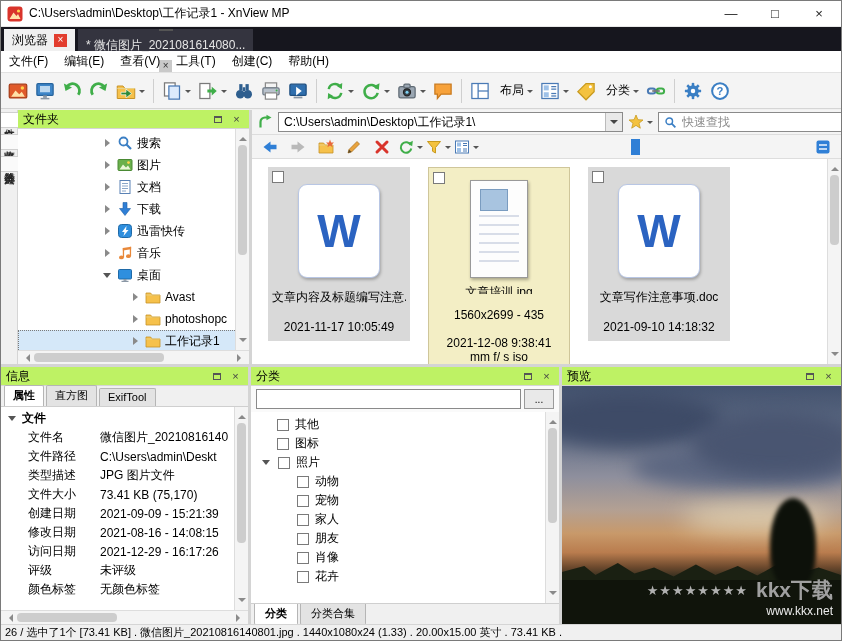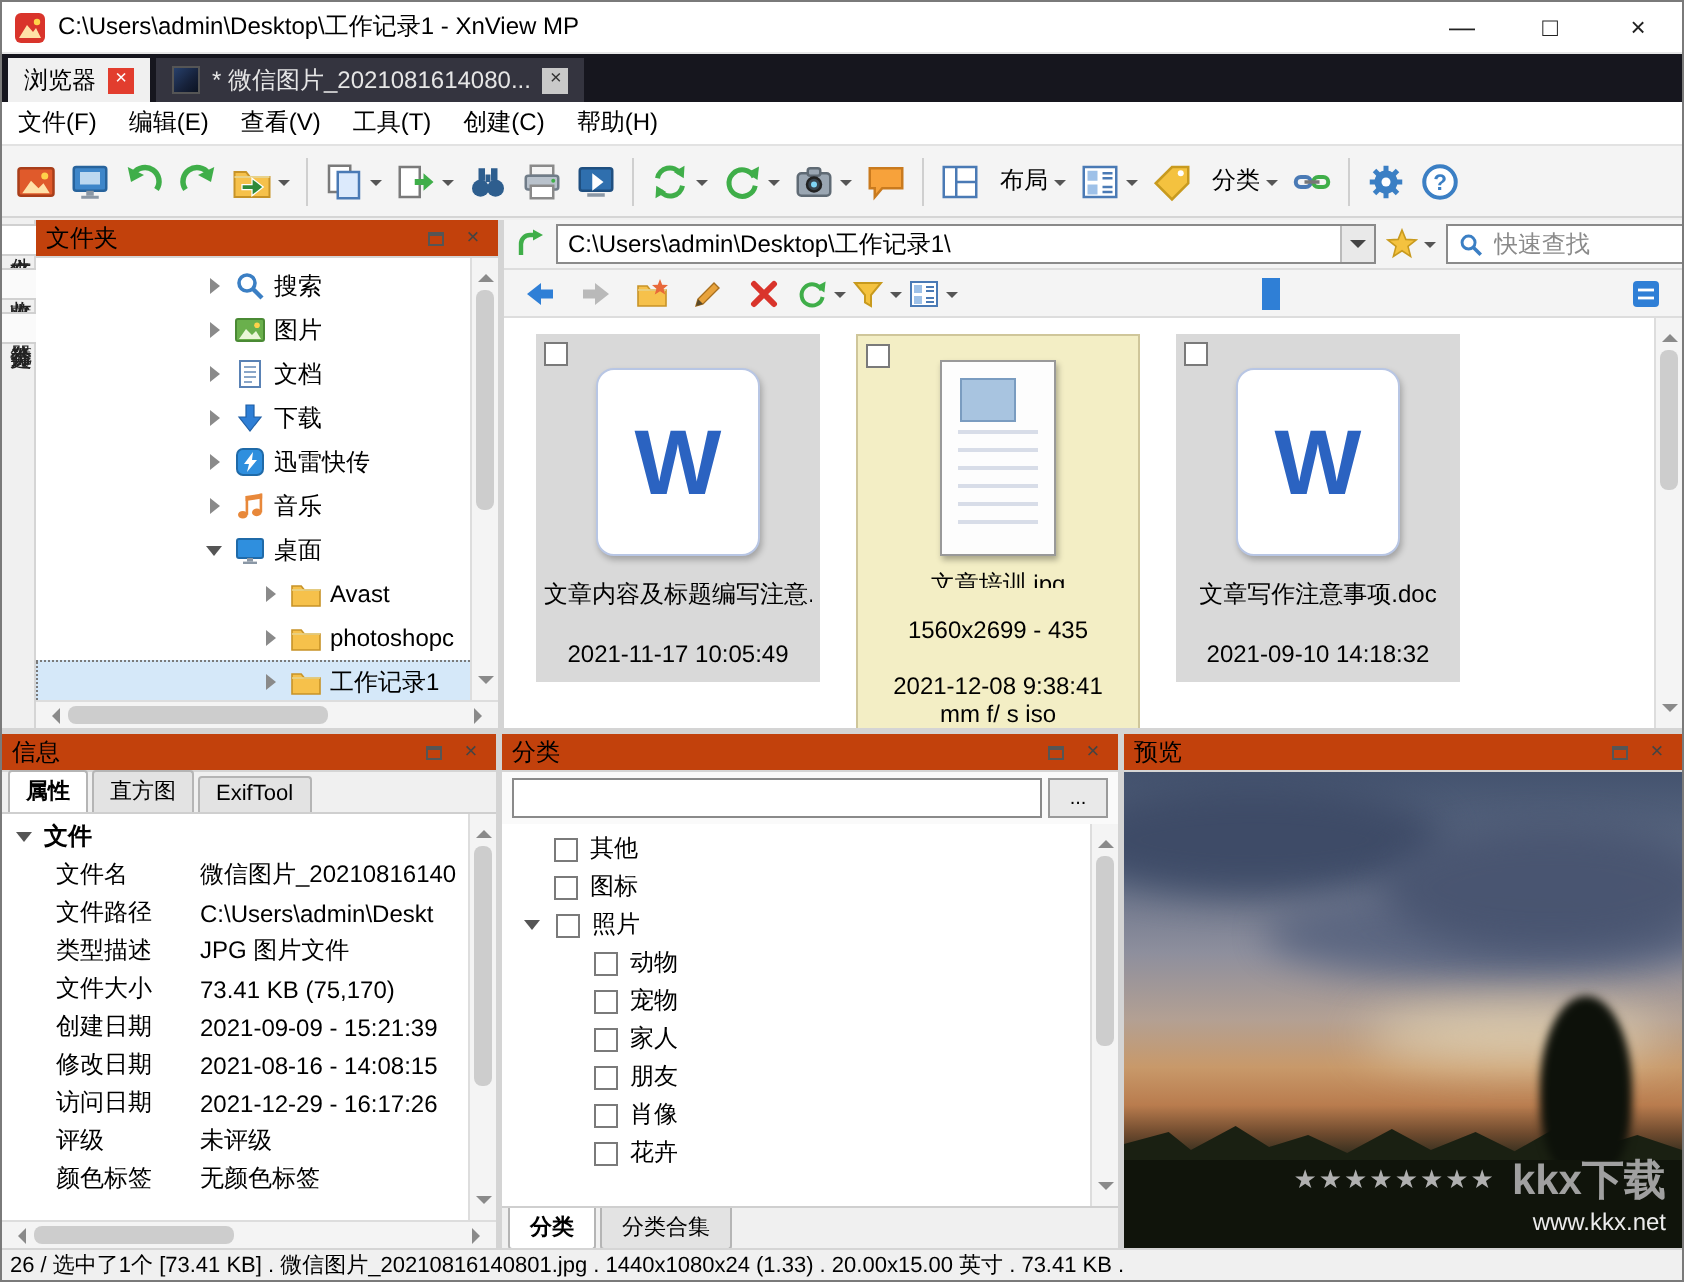--- a/index.html
+++ b/index.html
@@ -11,21 +11,21 @@
   .titlebar { height:26px; background:#fff; display:flex; align-items:center; gap:6px; padding-left:6px; border-bottom:1px solid #e8e8e8; }
   .applogo { width:16px; height:16px; flex:0 0 auto; }
   .t-title { font-size:12px; }
   .wcs { margin-left:auto; display:flex; height:100%; }
   .wc { width:44px; height:100%; display:flex; align-items:center; justify-content:center; font-size:13px; color:#222; }
 
   
   .tabbar { height:24px; background:#16161e; display:flex; align-items:flex-end; gap:3px; padding:2px 3px 0 3px; }
   .dtab { height:22px; display:flex; align-items:center; gap:6px; padding:0 8px; font-size:12px; }
   .dtab1 { background:#f0f0f0; color:#000; }
-  .dtab2 { background:#34343f; color:#e6e6e6; }
+  .dtab2 { background:#34343f; color:#e6e6e6;flex-direction:column; }
   .closebox { width:13px; height:13px; background:#e23d2e; color:#fff; font-size:10px; line-height:12px; text-align:center; }
   .closebox::before { content:"×"; }
   .closebox2 { width:13px; height:13px; background:#c9c9c9; color:#333; font-size:10px; line-height:12px; text-align:center; }
   .closebox2::before { content:"×"; }
   .tabthumb { width:14px; height:14px; background:linear-gradient(135deg,#27406b 0%,#16213a 60%,#0c1322 100%); border:1px solid #555; }
 
   
   .menubar { height:22px; background:#fff; display:flex; align-items:stretch; border-bottom:1px solid #e2e2e2; }
   .mitem { padding:0 8px; display:flex; align-items:center; font-size:12px; }
 
@@ -41,21 +41,21 @@
   .main { position:absolute; top:109px; left:0; right:0; bottom:16px; display:flex; flex-direction:column; }
   .row-top { height:257px; display:flex; border-bottom:3px solid #d4d4d4; }
   .row-bottom { flex:1; display:flex; min-height:0; }
 
   
   .sidestrip { width:17px; background:#f0f0f0; border-right:1px solid #d5d5d5; display:flex; flex-direction:column; align-items:center; gap:6px; padding-top:2px; }
   .vtab { writing-mode:vertical-rl; font-size:11px; padding:7px 1px; background:#fafafa; border:1px solid #d0d0d0; color:#222; }
   .vtab.act { background:#fff; }
 
   
-  .phead { height:19px; background:#c2410c; border-bottom:1px solid #d5d5d5; display:flex; align-items:center; gap:4px; padding:0 5px; font-size:12px; flex:0 0 auto; }
+  .phead { height:19px; background:#bef264; border-bottom:1px solid #d5d5d5; display:flex; align-items:center; gap:4px; padding:0 5px; font-size:12px; flex:0 0 auto; }
   .phead .sp { flex:1; }
   .ph-btn { width:15px; height:15px; display:flex; align-items:center; justify-content:center; color:#444; }
   .dockico { width:8px; height:7px; border:1px solid #555; border-top-width:2px; }
   .ph-x::before { content:"×"; font-size:11px; }
 
   
   .folders { width:234px; display:flex; flex-direction:column; border-right:3px solid #d4d4d4; background:#fff; }
   .ftree { flex:1; position:relative; overflow:hidden; padding-top:3px; }
   .trow { height:22px; display:flex; align-items:center; gap:4px; }
   .trow.sel { background:#d5e8f9; outline:1px dotted #7a7a7a; outline-offset:-1px; }
@@ -73,21 +73,21 @@
   .sb-up { top:4px; left:3px; border-bottom-color:#8a8a8a; }
   .sb-dn { bottom:4px; left:3px; border-top-color:#8a8a8a; }
   .sb-l { left:4px; top:3px; border-right-color:#8a8a8a; }
   .sb-r { right:4px; top:3px; border-left-color:#8a8a8a; }
 
   
   .browser { flex:1; display:flex; flex-direction:column; background:#fff; min-width:0; }
   .addr { height:25px; background:#f4f4f4; border-bottom:1px solid #ddd; display:flex; align-items:center; gap:5px; padding:0 5px; flex:0 0 auto; }
   .bbtn { width:26px; height:20px; display:flex; align-items:center; justify-content:center; border-radius:2px; }
   .bbtn svg { width:16px; height:16px; }
-  .combo { position:relative; width:410px; flex:0 0 auto; }
+  .combo { position:relative; width:345px; flex:0 0 auto; }
   .combo input { width:100%; height:20px; border:1px solid #8a8a8a; padding:0 20px 0 5px; font-size:12px; font-family:inherit; }
   .combo .dd { position:absolute; right:1px; top:1px; bottom:1px; width:17px; background:#e9e9e9; border-left:1px solid #bbb; display:flex; align-items:center; justify-content:center; }
   .combo .dd::after { content:""; border:4px solid transparent; border-top-color:#444; margin-top:4px; }
   .qsearch { flex:1; height:20px; border:1px solid #8a8a8a; background:#fff; display:flex; align-items:center; gap:5px; padding:0 5px; }
   .qsearch svg { width:13px; height:13px; flex:0 0 auto; }
   .qsearch input { flex:1; border:none; outline:none; font-size:12px; font-family:inherit; min-width:0; }
   .qsearch input::placeholder { color:#8a8a8a; }
 
   .btools { height:24px; background:#f4f4f4; border-bottom:1px solid #ddd; display:flex; align-items:center; gap:2px; padding:0 5px; flex:0 0 auto; }
   .bluebar { width:9px; height:16px; background:#2f7fd6; margin-left:150px; flex:0 0 auto; }

